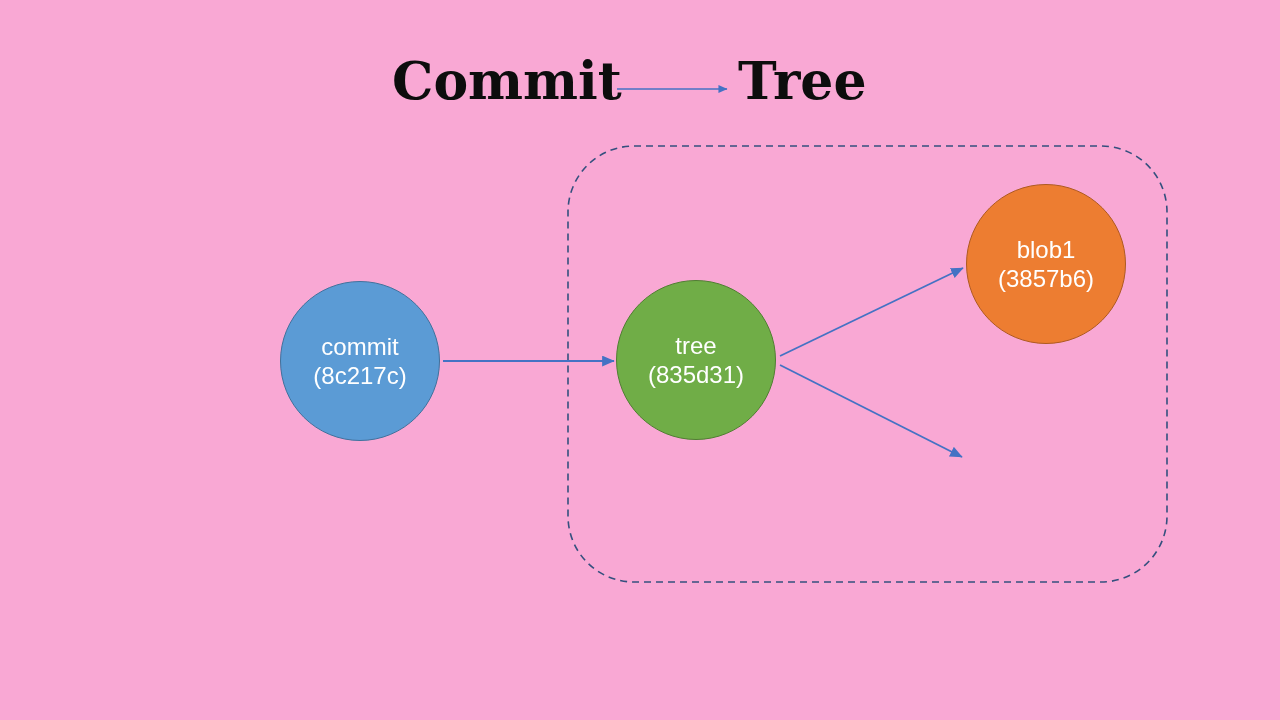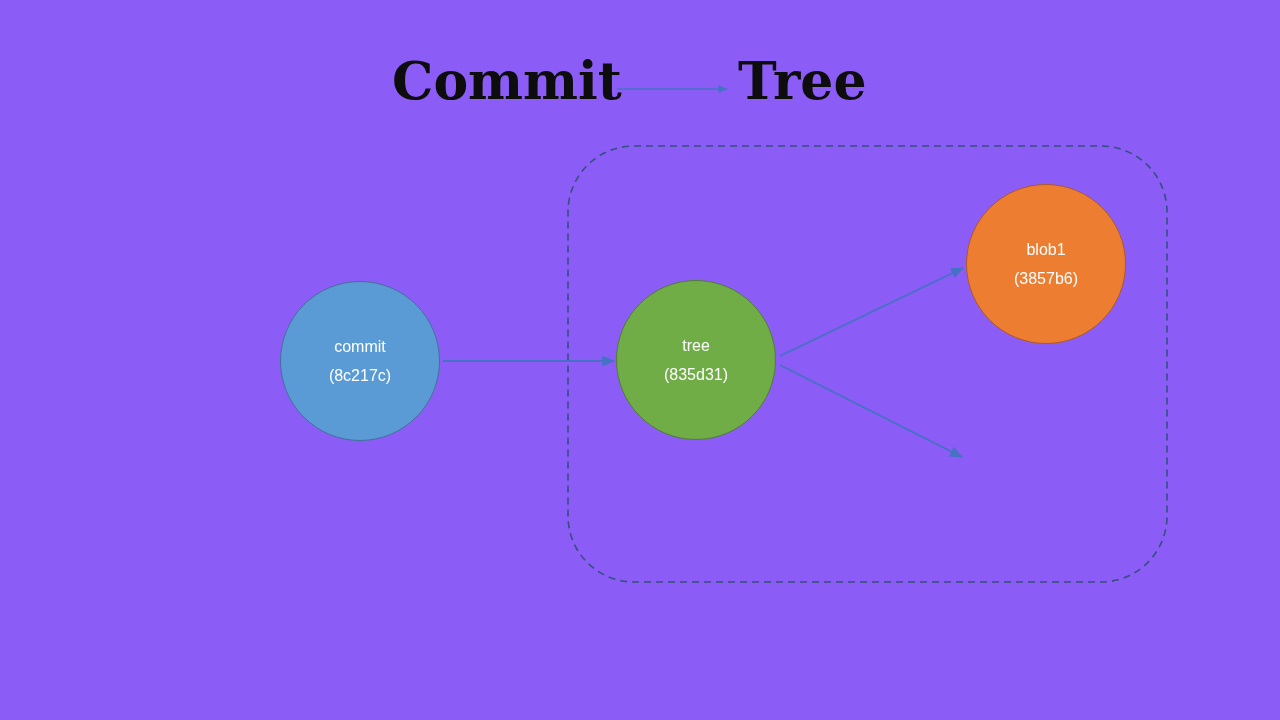--- a/index.html
+++ b/index.html
@@ -4,21 +4,21 @@
 <style>
   html, body {
     margin: 0;
     padding: 0;
     background: #e8e8e8;
   }
   .slide {
     position: relative;
     width: 1280px;
     height: 720px;
-    background: #8b5cf6;
+    background: #f9a8d4;
     overflow: hidden;
     font-family: "Liberation Sans", sans-serif;
   }
   
   .title-text {
     position: absolute;
     top: 55px;
     font-family: "DejaVu Serif", "Liberation Serif", serif;
     font-weight: 700;
     font-size: 52px;
@@ -42,21 +42,21 @@
   .node {
     position: absolute;
     width: 160px;
     height: 160px;
     border-radius: 50%;
     display: flex;
     flex-direction: column;
     align-items: center;
     justify-content: center;
     color: #ffffff;
-    font-size: 16px;
+    font-size: 24px;
     line-height: 29px;
     text-align: center;
     box-sizing: border-box;
   }
   .node-commit {
     left: 280px; top: 281px;
     background: #5b9bd5;
     border: 1px solid #41719c;
   }
   .node-tree {

